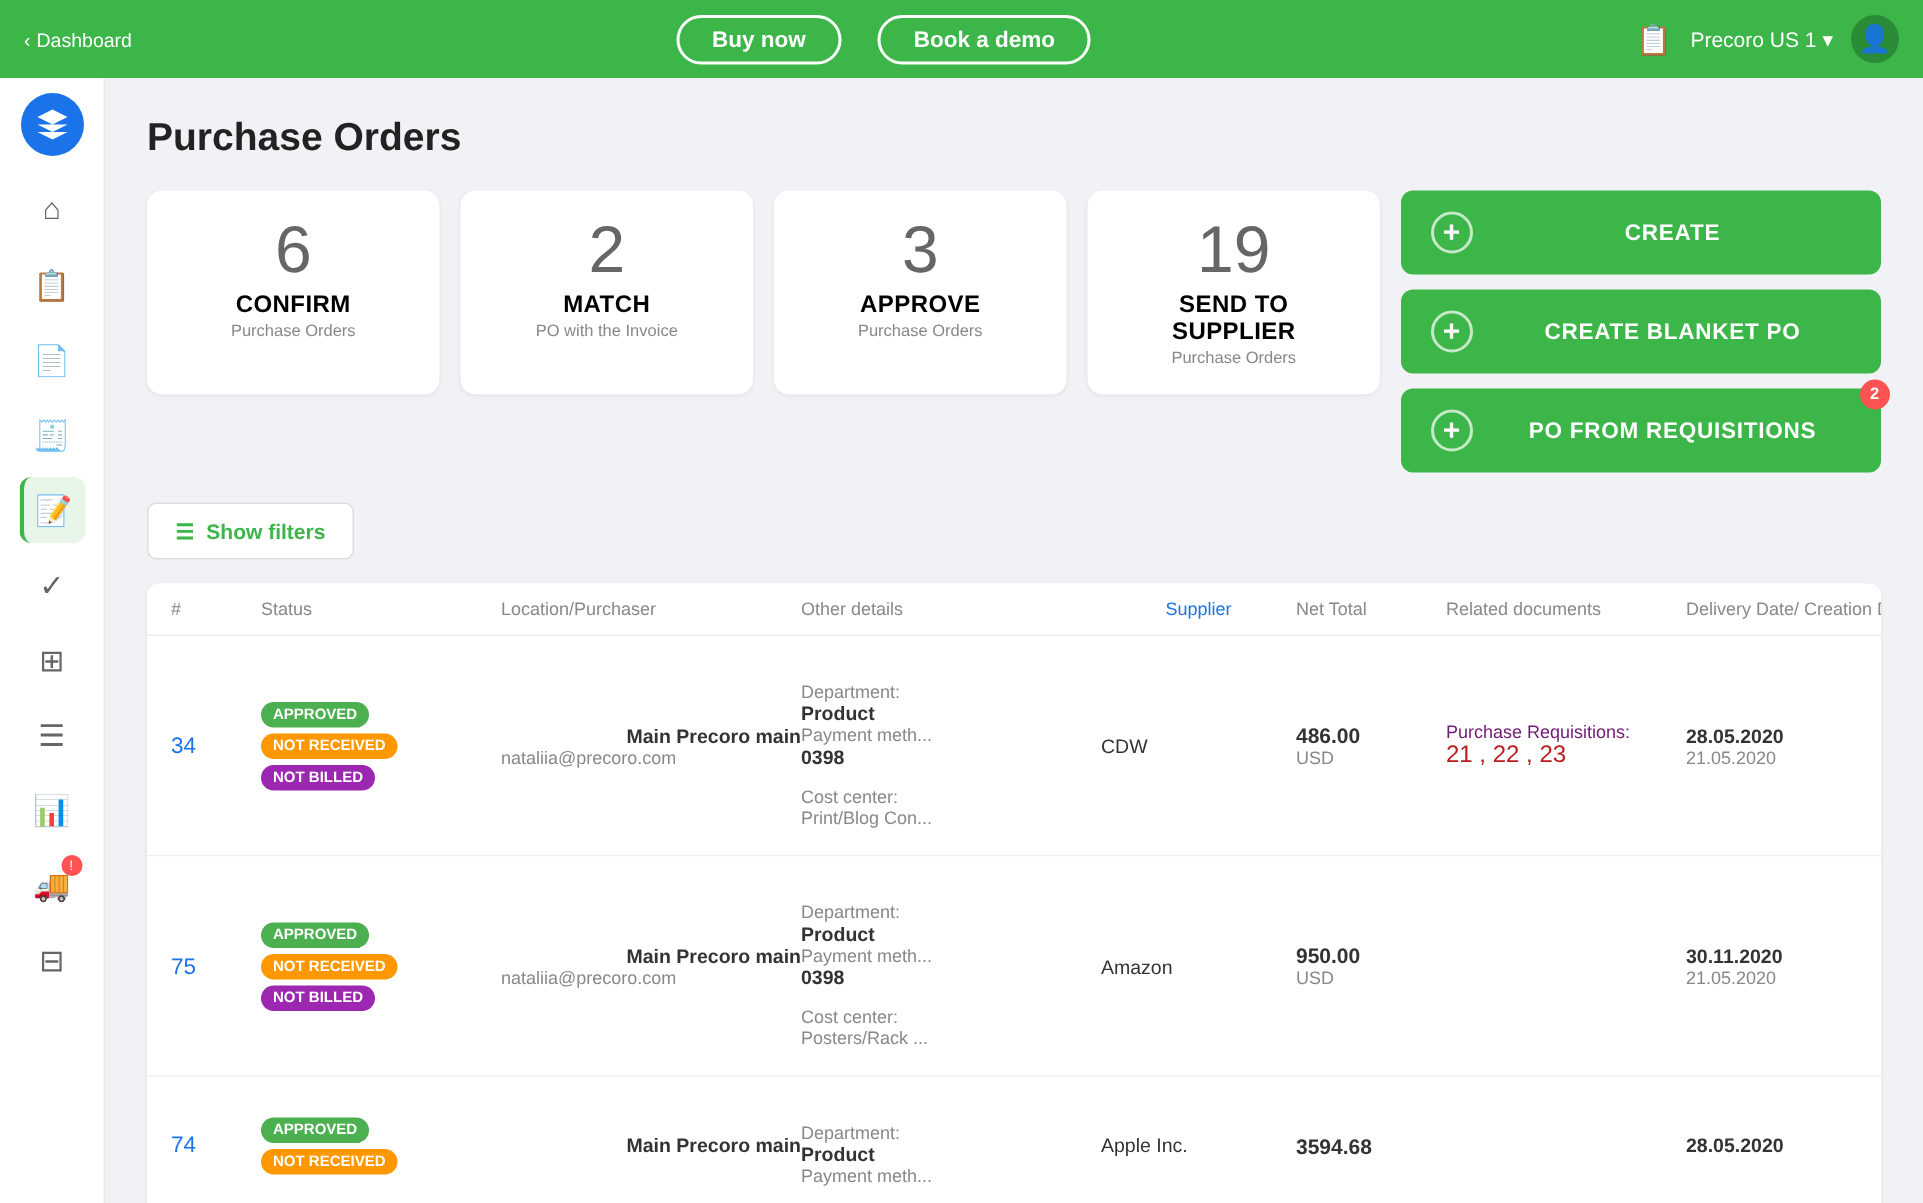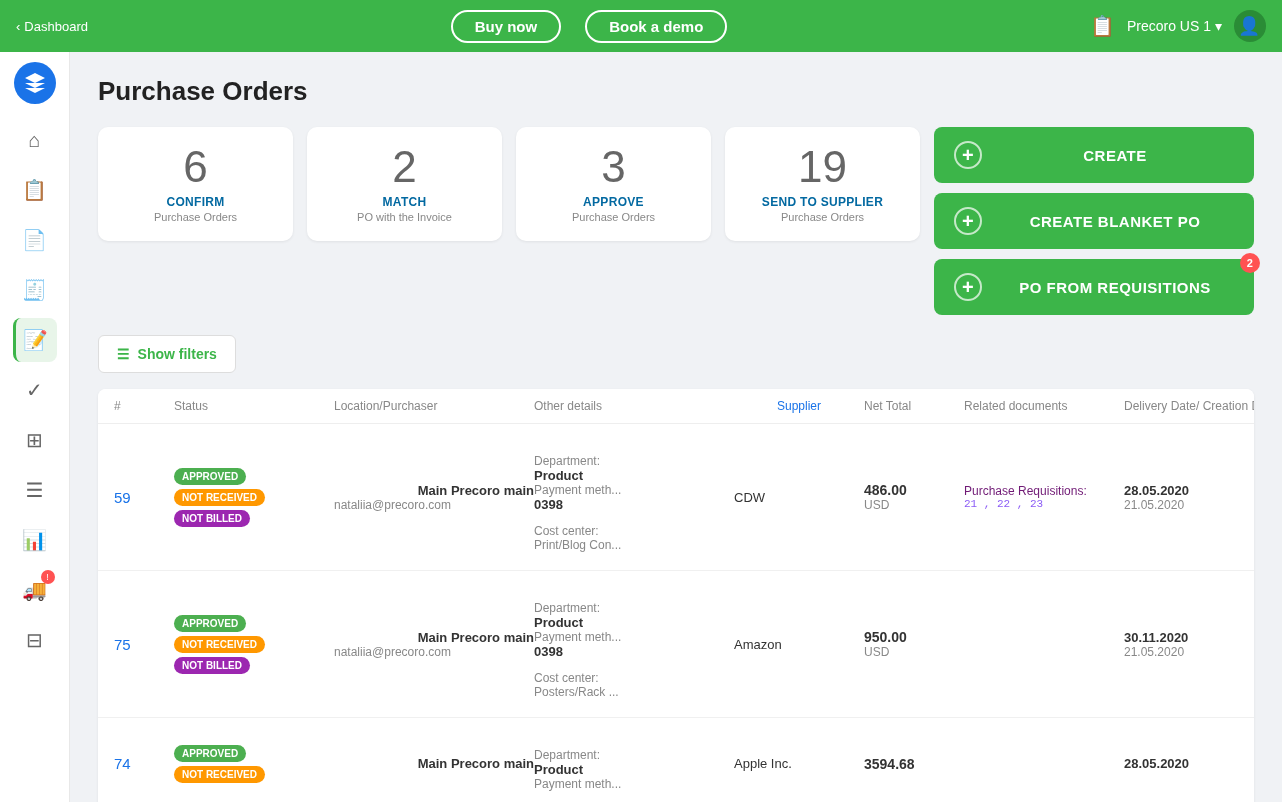--- a/index.html
+++ b/index.html
@@ -155,23 +155,23 @@
       box-shadow: 0 1px 3px rgba(0,0,0,0.07);
     }
     .stat-card .stat-num {
       font-size: 44px;
       font-weight: 300;
       color: #666;
       line-height: 1;
       margin-bottom: 6px;
     }
     .stat-card .stat-label {
-      font-size: 12px;
+      font-size: 16px;
       font-weight: 700;
-      color: #0369a1;
+      color: #000000;
       text-transform: uppercase;
       letter-spacing: 0.3px;
     }
     .stat-card .stat-sublabel {
       font-size: 11px;
       color: #888;
       margin-top: 2px;
     }
 
     .action-buttons {
@@ -304,21 +304,21 @@
     .details-col .dept-label { font-size: 12px; color: #888; margin-top: 12px; }
     .details-col .dept-val { font-size: 13px; font-weight: 700; color: #333; }
     .details-col .detail-text { font-size: 12px; color: #888; }
 
     .supplier-col { font-size: 13px; color: #333; font-weight: 500; }
 
     .net-total-col .amount { font-size: 14px; font-weight: 700; color: #333; }
     .net-total-col .currency { font-size: 12px; color: #888; }
 
     .related-col .label { font-size: 12px; color: #701a75; }
-    .related-col .links { font-size: 11px; color: #8b5cf6; font-family: Liberation Mono, monospace; }
+    .related-col .links { font-size: 16px; color: #b91c1c; }
 
     .date-col .main-date { font-size: 13px; font-weight: 600; color: #333; }
     .date-col .sub-date { font-size: 12px; color: #888; }
   </style>
 </head>
 <body>
 
 <div class="top-nav">
   <a class="back-link">
     <span>‹</span>
@@ -444,21 +444,21 @@
         <div>Location/Purchaser</div>
         <div>Other details</div>
         <div class="col-supplier">Supplier</div>
         <div>Net Total</div>
         <div>Related documents</div>
         <div>Delivery Date/ Creation Date</div>
 
       </div>
 
       <div class="table-row-item">
-        <div class="row-num">59</div>
+        <div class="row-num">34</div>
         <div class="badges-col">
           <span class="badge badge-approved">APPROVED</span>
           <span class="badge badge-not-received">NOT RECEIVED</span>
           <span class="badge badge-not-billed">NOT BILLED</span>
         </div>
         <div class="location-col">
           <div class="loc-name">Main Precoro main</div>
           <div class="loc-email">nataliia@precoro.com</div>
         </div>
         <div class="details-col">

